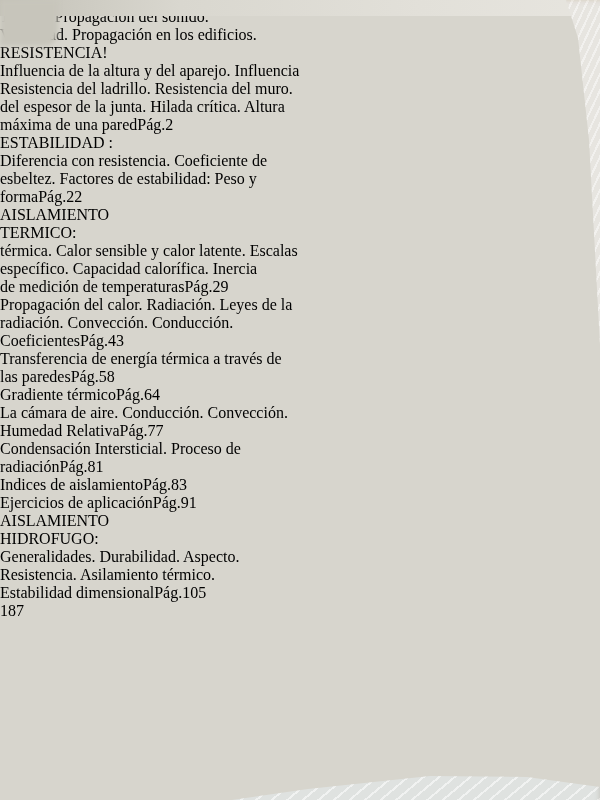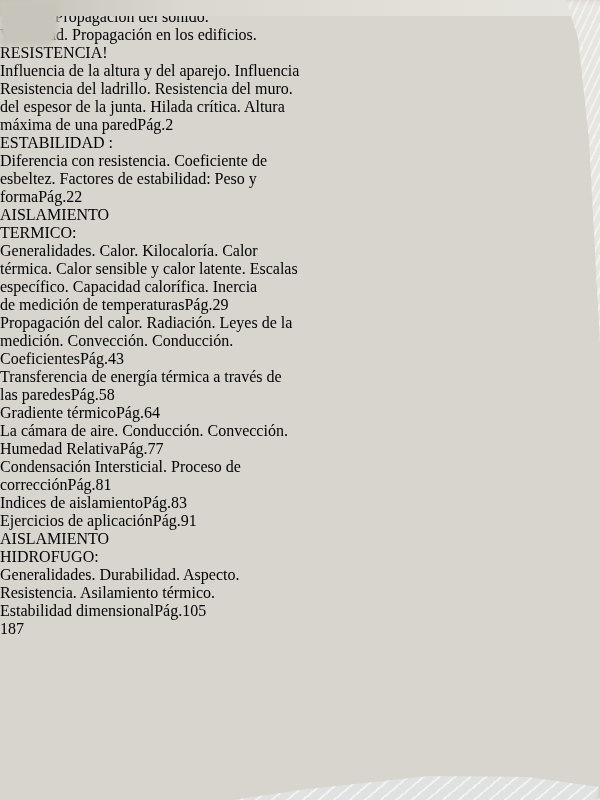--- a/index.html
+++ b/index.html
@@ -175,45 +175,44 @@
           </div>
         </div>
       </section>
 
       <section class="entry s3">
         <div class="label">
           <div>AISLAMIENTO</div>
           <div>TERMICO:</div>
         </div>
         <div class="body">
-          <div class="line">Generalidades. Calor. Kilocaloría. Calor</div>
           <div class="line">térmica. Calor sensible y calor latente. Escalas</div>
           <div class="line">específico. Capacidad calorífica. Inercia</div>
           <div class="line lrow">
             <span class="lt">de medición de temperaturas</span><span class="leader"></span><span class="pag">Pág.</span><span class="num">29</span>
           </div>
           <div class="line">Propagación del calor. Radiación. Leyes de la</div>
-          <div class="line">medición. Convección. Conducción.</div>
+          <div class="line">radiación. Convección. Conducción.</div>
           <div class="line lrow">
             <span class="lt">Coeficientes</span><span class="leader"></span><span class="pag">Pág.</span><span class="num">43</span>
           </div>
           <div class="line">Transferencia de energía térmica a través de</div>
           <div class="line lrow">
             <span class="lt">las paredes</span><span class="leader"></span><span class="pag">Pág.</span><span class="num">58</span>
           </div>
           <div class="line lrow">
             <span class="lt">Gradiente térmico</span><span class="leader"></span><span class="pag">Pág.</span><span class="num">64</span>
           </div>
           <div class="line">La cámara de aire. Conducción. Convección.</div>
           <div class="line lrow">
             <span class="lt">Humedad Relativa</span><span class="leader"></span><span class="pag">Pág.</span><span class="num">77</span>
           </div>
           <div class="line">Condensación Intersticial. Proceso de</div>
           <div class="line lrow">
-            <span class="lt">corrección</span><span class="leader"></span><span class="pag">Pág.</span><span class="num">81</span>
+            <span class="lt">radiación</span><span class="leader"></span><span class="pag">Pág.</span><span class="num">81</span>
           </div>
           <div class="line lrow">
             <span class="lt">Indices de aislamiento</span><span class="leader"></span><span class="pag">Pág.</span><span class="num">83</span>
           </div>
           <div class="line lrow">
             <span class="lt">Ejercicios de aplicación</span><span class="leader"></span><span class="pag">Pág.</span><span class="num">91</span>
           </div>
         </div>
       </section>
 

